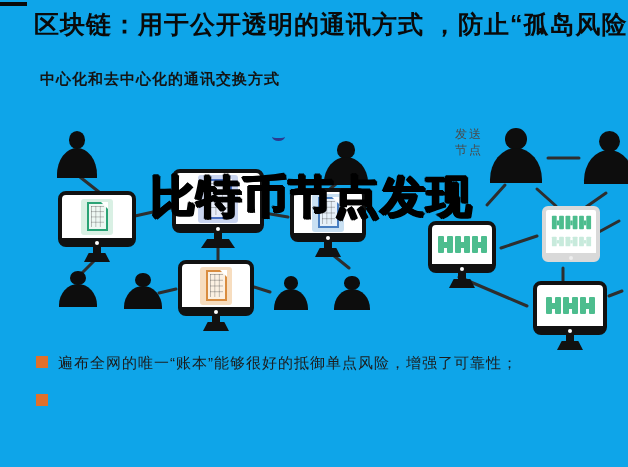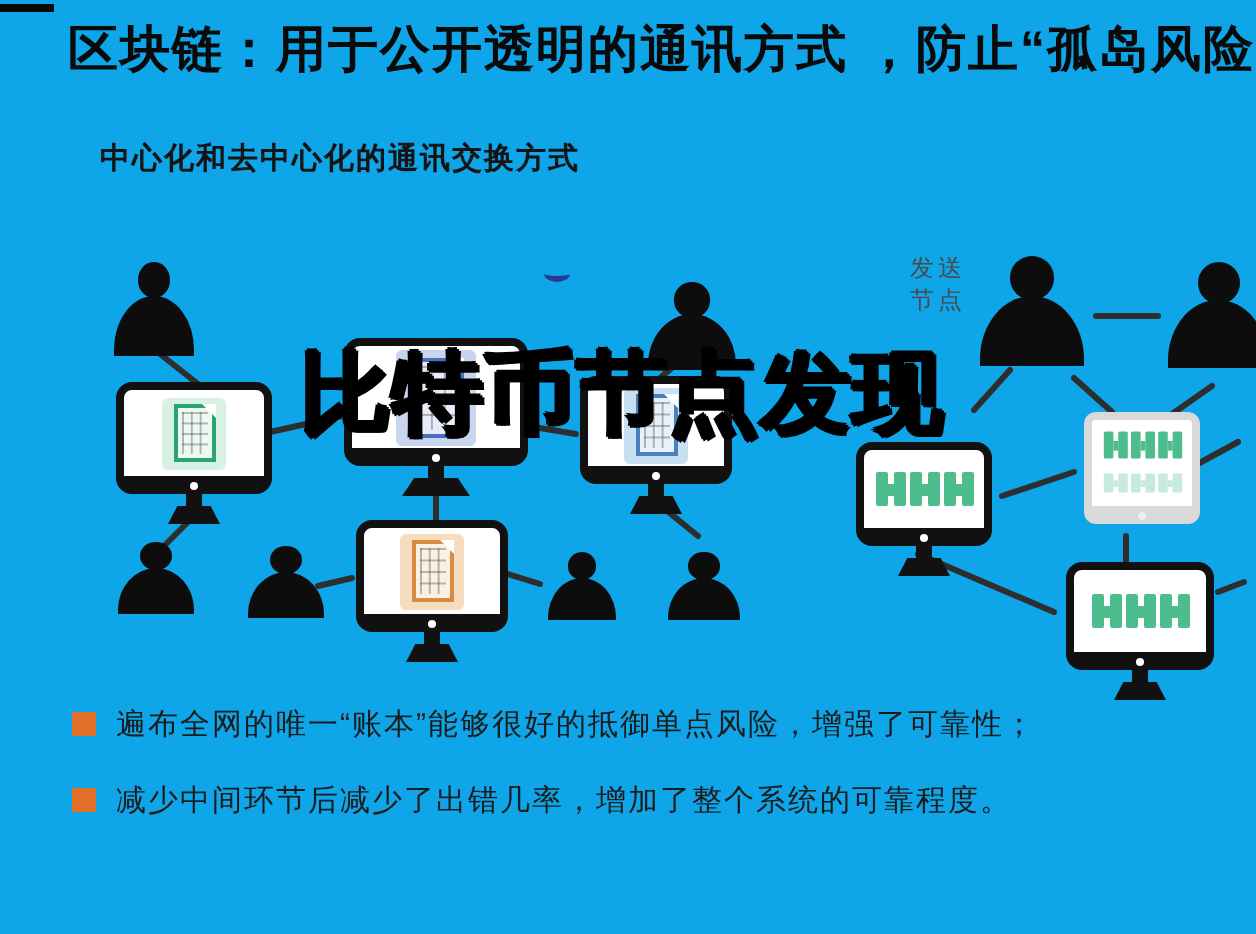--- a/index.html
+++ b/index.html
@@ -9,21 +9,21 @@
     position:relative; width:628px; height:467px; background:#0ea5e9;
     overflow:hidden; color:#111;
   }
   .corner-mark { position:absolute; left:0; top:2px; width:27px; height:4px; background:#0a0a0a; }
   .title {
     position:absolute; left:34px; top:8px; width:594px;
     font-size:25px; font-weight:bold; letter-spacing:1px; color:#0a0a0a;
     white-space:nowrap; overflow:hidden;
   }
   .subtitle {
-    position:absolute; left:50px; top:70px;
+    position:absolute; left:40px; top:70px;
     font-size:15px; font-weight:bold; letter-spacing:1px; color:#141414;
   }
 
   
   .diagram { position:absolute; left:0; top:105px; width:597px; height:243px;text-decoration:underline; }
   .links { position:absolute; left:0; top:0; z-index:1; }
 
   .person { position:absolute; z-index:5; }
   .person .head { width:42%; height:40%; background:#0d0d0d; border-radius:50%; margin:0 auto; }
   .person .torso { width:100%; height:64%; background:#0d0d0d; margin-top:-3%;
@@ -311,17 +311,16 @@
     <div class="overlay-title">比特币节点发现</div>
   </div>
 
   <ul class="bullets">
     <li>
       <span class="bullet-sq"></span>
       <span class="bullet-text">遍布全网的唯一“账本”能够很好的抵御单点风险，增强了可靠性；</span>
     </li>
     <li>
       <span class="bullet-sq"></span>
-      <span class="bullet-text">减少中间环节后减少了出错几率，增加了整个系统的可靠程度。</span>
     </li>
   </ul>
 
 </div>
 
 </body></html>

